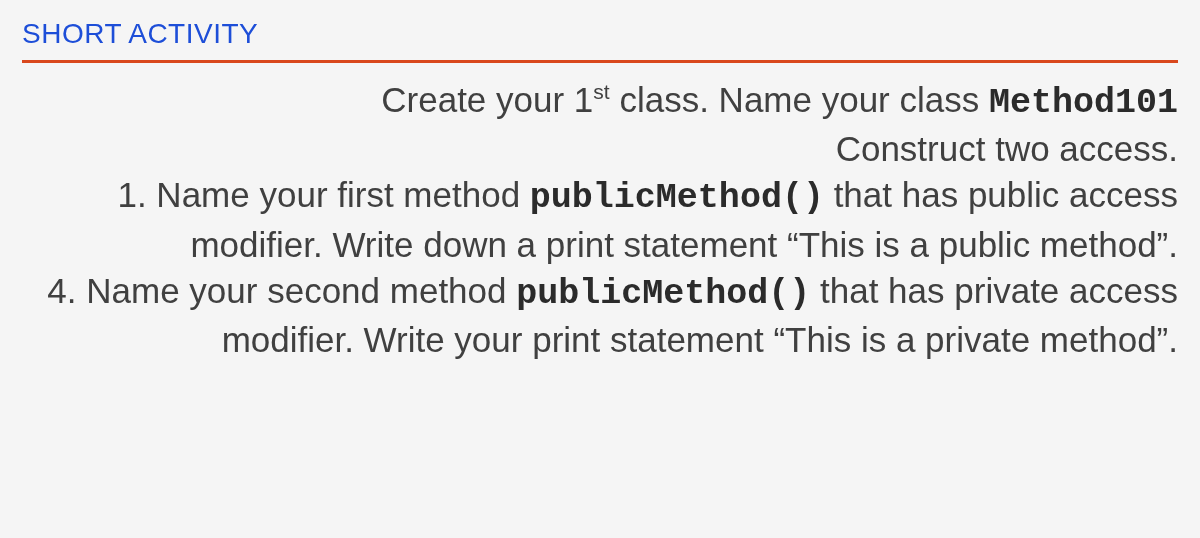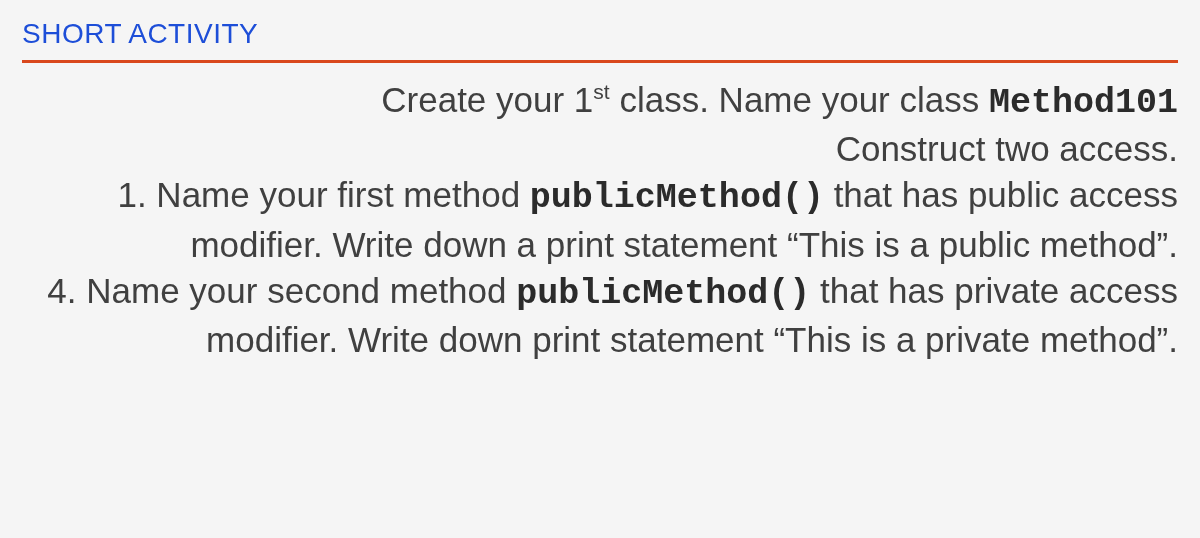--- a/index.html
+++ b/index.html
@@ -52,15 +52,15 @@
 
 <div class="content">
   <p>
     <span>Create your 1</span><sup>st</sup><span> class. Name your class </span><span class="mono">Method101</span>
   </p>
   <p>Construct two access.</p>
   <p>
     <span>1. Name your first method </span><span class="mono">publicMethod()</span><span> that has public access modifier. Write down a print statement “This is a public method”.</span>
   </p>
   <p>
-    <span>4. Name your second method </span><span class="mono">publicMethod()</span><span>  that has private access modifier. Write down print statement “This is a private method”.</span>
+    <span>4. Name your second method </span><span class="mono">publicMethod()</span><span>  that has private access modifier. Write your print statement “This is a private method”.</span>
   </p>
 </div>
 
 </body></html>

